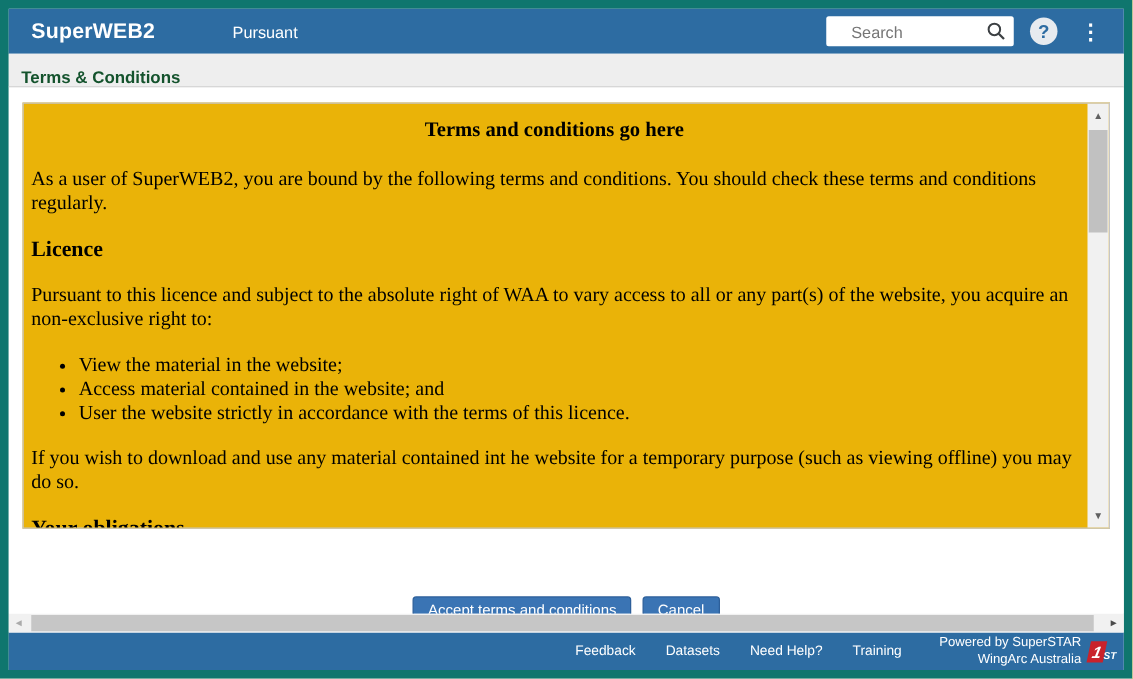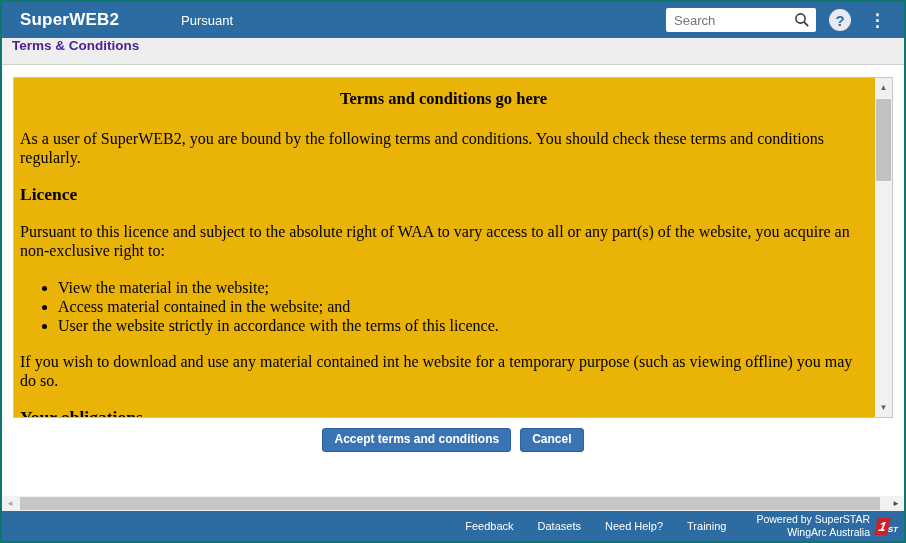--- a/index.html
+++ b/index.html
@@ -4,21 +4,21 @@
 <style>
   * { margin: 0; padding: 0; box-sizing: border-box; }
   html, body { background: #ffffff; }
   body {
     font-family: "Liberation Sans", sans-serif;
     width: 906px; height: 543px;
     overflow: hidden;
   }
   .page {
     width: 906px; height: 543px;
-    border: 2px solid #0f766e;
+    border: 7px solid #0f766e;
     display: flex; flex-direction: column;
     background: #ffffff;
   }
 
   
   .topbar {
     height: 36px; flex: 0 0 36px;
     background: var(--header-blue, #2d6ca2);
     display: flex; align-items: center;
     padding: 0 12px 0 18px;
@@ -31,20 +31,21 @@
     width: 150px; height: 24px;
     background: #fff; border-radius: 2px;
     display: flex; align-items: center;
     padding: 0 6px 0 8px;
   }
   .searchbox input {
     flex: 1; min-width: 0; border: none; outline: none;
     font-size: 13px; color: #333;
     font-family: "Liberation Sans", sans-serif;
     background: transparent;
+    margin-left: 12px;
   }
   .searchbox input::placeholder { color: #757575; }
   .search-icon svg { display: block; }
   .help-btn {
     width: 22px; height: 22px; margin-left: 13px;
     border-radius: 50%;
     background: #e7ebef;
     color: var(--header-blue, #2d6ca2);
     font-weight: bold; font-size: 15px;
     display: flex; align-items: center; justify-content: center;
@@ -54,23 +55,23 @@
     margin-left: 14px; margin-right: 2px;
     color: #fff; font-size: 17px; font-weight: bold;
     line-height: 1; cursor: pointer; padding: 2px 4px;
   }
 
   
   .titlebar {
     flex: 0 0 27px;
     background: #eeeeee;
     border-bottom: 1px solid #d0d0d0;
-    display: flex; align-items: flex-start;
+    display: flex; align-items: flex-end;
     padding-left: 10px;
-    font-size: 13.5px; font-weight: bold; color: #4c1d95;
+    font-size: 13.5px; font-weight: bold; color: #14532d;
   }
 
   
   .main { flex: 1 1 auto; background: #fff; overflow: hidden; }
   .content-box {
     margin: 12px 11px 0 11px;
     height: 341px;
     border: 1px solid #c6c6c6;
     display: flex;
     background: #eab308;
@@ -109,24 +110,24 @@
   }
 
   
   .button-row {
     margin-top: 10px;
     display: flex; justify-content: center; gap: 9px;
   }
   .btn {
     background: var(--btn-blue, #3a74b4);
     border: 1px solid var(--btn-border, #2d5f9a);
-    color: #fff; font-weight: bold; font-size: 12px;
+    color: #fff; font-weight: normal; font-size: 12px;
     font-family: "Liberation Sans", sans-serif;
     padding: 4px 11px; border-radius: 3px;
-    cursor: pointer; line-height: 1.15;
+    cursor: pointer; line-height: 1.15; margin-top: 44px;
   }
 
   
   .hscroll {
     flex: 0 0 15px; position: relative;
     background: #f1f1f1;
   }
   .hscroll .arrow {
     position: absolute; top: 0; height: 15px; width: 16px;
     display: flex; align-items: center; justify-content: center;

